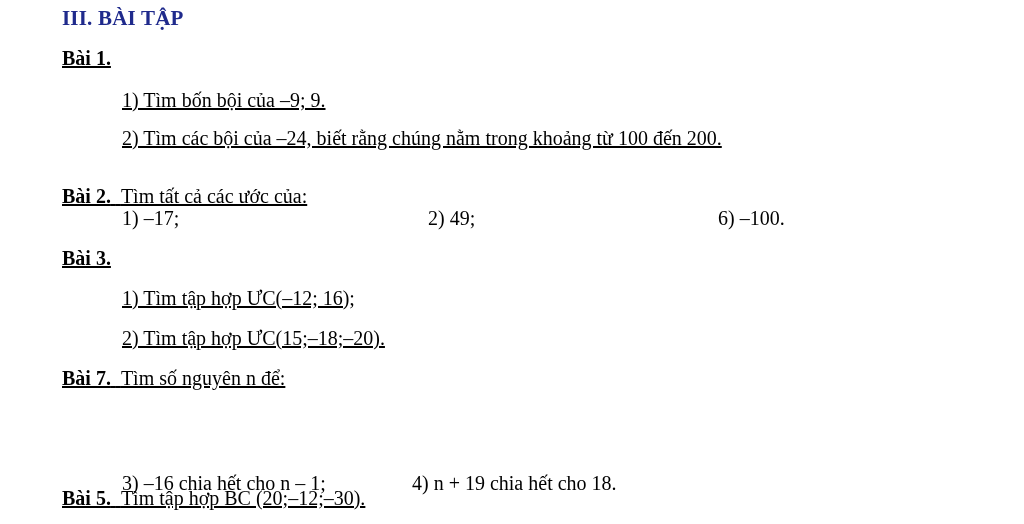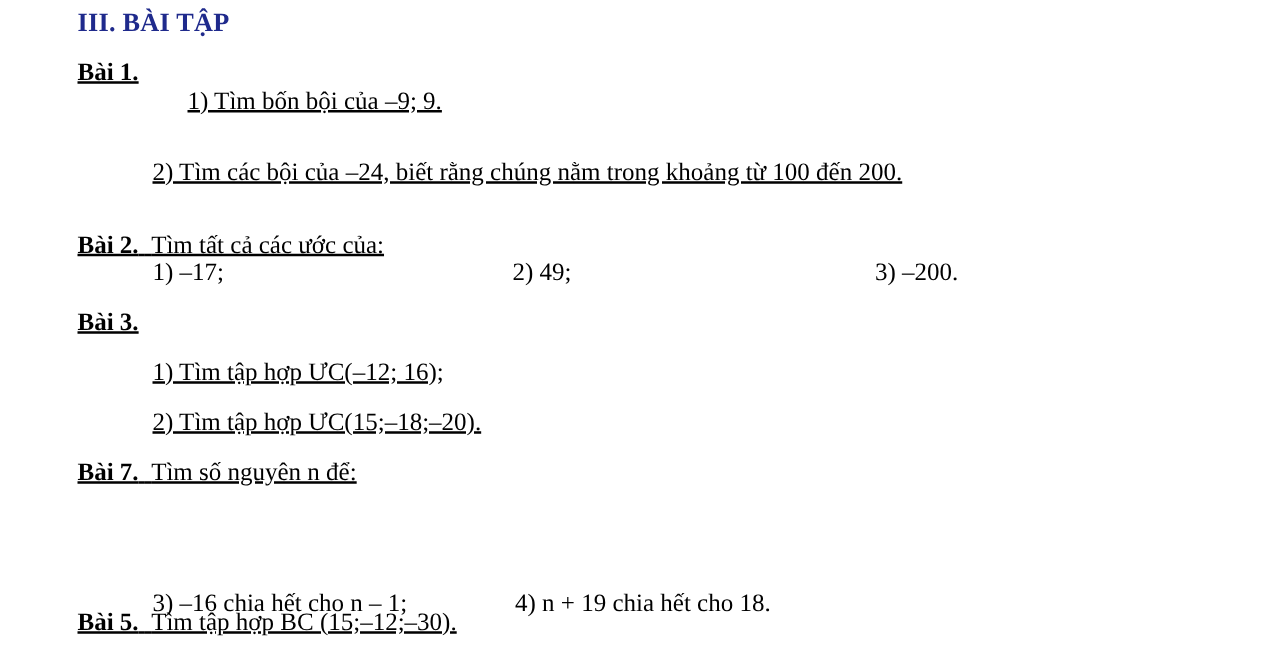--- a/index.html
+++ b/index.html
@@ -41,47 +41,47 @@
   .label {
     font-weight: bold;
   }
   .indent {
     left: 122px;
   }
   .inline-col {
     display: inline-block;
   }
   .col1 { width: 288px; }
-  .col2 { width: 290px; }
+  .col2 { width: 290px; margin-left: 18px; }
   .col-narrow1 { width: 290px; }
   .sub-text { font-weight: normal; }
 </style>
 </head>
 <body>
 
 <div class="page">
 
   <div class="section-heading">III. BÀI TẬP</div>
 
   <div class="row" style="top:46px;">
     <span class="label">Bài 1.</span>
   </div>
-  <div class="row indent" style="top:69px;margin-left:28px;">
+  <div class="row indent" style="top:88px;">
     <span>1) Tìm bốn bội của –9; 9.</span>
   </div>
   <div class="row indent" style="top:126px;">
     <span>2) Tìm các bội của –24, biết rằng chúng nằm trong khoảng từ 100 đến 200.</span>
   </div>
 
   <div class="row" style="top:184px;">
     <span class="label">Bài 2.</span>
     <span class="sub-text">&nbsp;</span><span class="sub-text">Tìm tất cả các ước của:</span>
   </div>
   <div class="row indent" style="top:206px;">
-    <span class="inline-col col1">1) –17;</span><span class="inline-col col2">2) 49;</span><span class="inline-col">3) –200.</span>
+    <span class="inline-col col1">1) –17;</span><span class="inline-col col2">2) 49;</span><span class="inline-col">6) –100.</span>
   </div>
 
   <div class="row" style="top:246px;">
     <span class="label">Bài 3.</span>
   </div>
   <div class="row indent" style="top:286px;">
     <span>1) Tìm tập hợp ƯC(–12; 16);</span>
   </div>
   <div class="row indent" style="top:326px;">
     <span>2) Tìm tập hợp ƯC(15;–18;–20).</span>
@@ -90,16 +90,16 @@
   <div class="row" style="top:366px;">
     <span class="label">Bài 7.</span>
     <span class="sub-text">&nbsp;</span><span class="sub-text">Tìm số nguyên n để:</span>
   </div>
   <div class="row indent" style="top:446px;margin-top:25px;">
     <span class="inline-col col-narrow1">3) –16 chia hết cho n – 1;</span><span class="inline-col">4) n + 19 chia hết cho 18.</span>
   </div>
 
   <div class="row" style="top:486px;">
     <span class="label">Bài 5.</span>
-    <span class="sub-text">&nbsp;</span><span class="sub-text">Tìm tập hợp BC (15;–12;–30).</span>
+    <span class="sub-text">&nbsp;</span><span class="sub-text">Tìm tập hợp BC (20;–12;–30).</span>
   </div>
 
 </div>
 
 </body></html>

